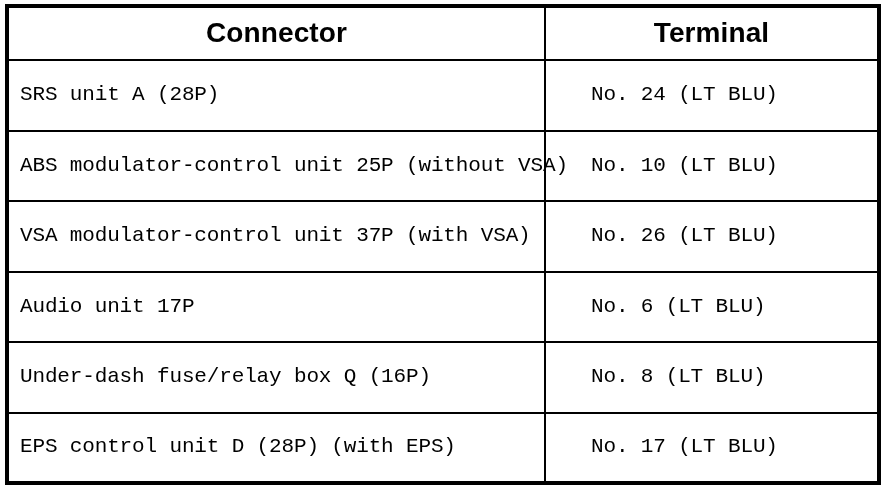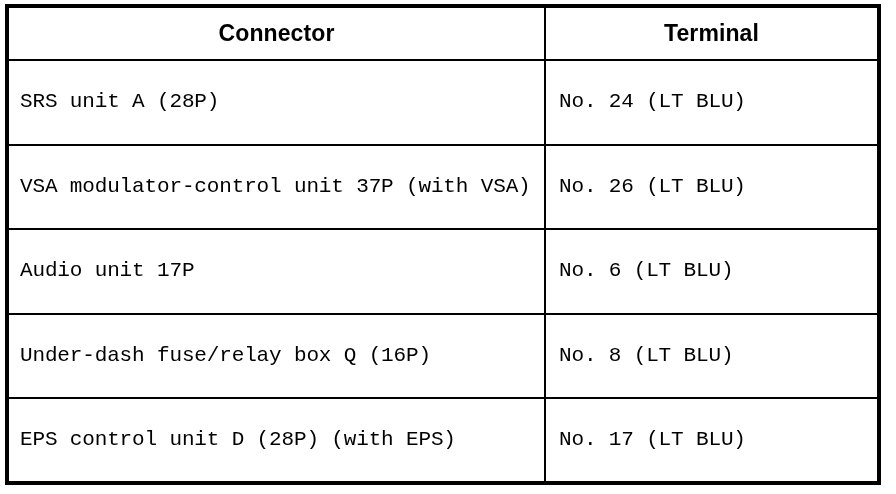--- a/index.html
+++ b/index.html
@@ -61,21 +61,21 @@
   table.spec-table td:last-child  { border-right-width: 0; }
 
   .head-row { height: 54px; }
   .body-row { height: 53px; }
 
   .cell-head {
     text-align: center;
   }
   .head-text {
     display: block;
-    font-size: 23px;
+    font-size: 28px;
     font-weight: bold;
     letter-spacing: 0.1px;
     line-height: 1.1;
     text-align: center;
     font-stretch: semi-condensed;
   }
 
   .cell-body {
     text-align: left;
     font-family: Liberation Mono, monospace;
@@ -85,20 +85,21 @@
     font-size: 21px;
     font-weight: normal;
     line-height: 1.15;
     padding-left: 11px;
     padding-right: 6px;
     white-space: nowrap;
     letter-spacing: -0.15px;
   }
   .cell-text.terminal-text {
     padding-left: 13px;
+    margin-left: 32px;
   }
 </style>
 </head>
 <body>
 
 <div id="page-root">
   <div class="table-wrap">
     <table class="spec-table">
       <colgroup>
         <col class="col-connector">
@@ -114,20 +115,28 @@
           </th>
         </tr>
       </thead>
       <tbody>
         <tr class="body-row">
           <td class="cell-body">
             <span class="cell-text">SRS unit A (28P)</span>
           </td>
           <td class="cell-body">
             <span class="cell-text terminal-text">No. 24 (LT BLU)</span>
+          </td>
+        </tr>
+        <tr class="body-row">
+          <td class="cell-body">
+            <span class="cell-text">ABS modulator-control unit 25P (without VSA)</span>
+          </td>
+          <td class="cell-body">
+            <span class="cell-text terminal-text">No. 10 (LT BLU)</span>
           </td>
         </tr>
         <tr class="body-row">
           <td class="cell-body">
             <span class="cell-text">VSA modulator-control unit 37P (with VSA)</span>
           </td>
           <td class="cell-body">
             <span class="cell-text terminal-text">No. 26 (LT BLU)</span>
           </td>
         </tr>

